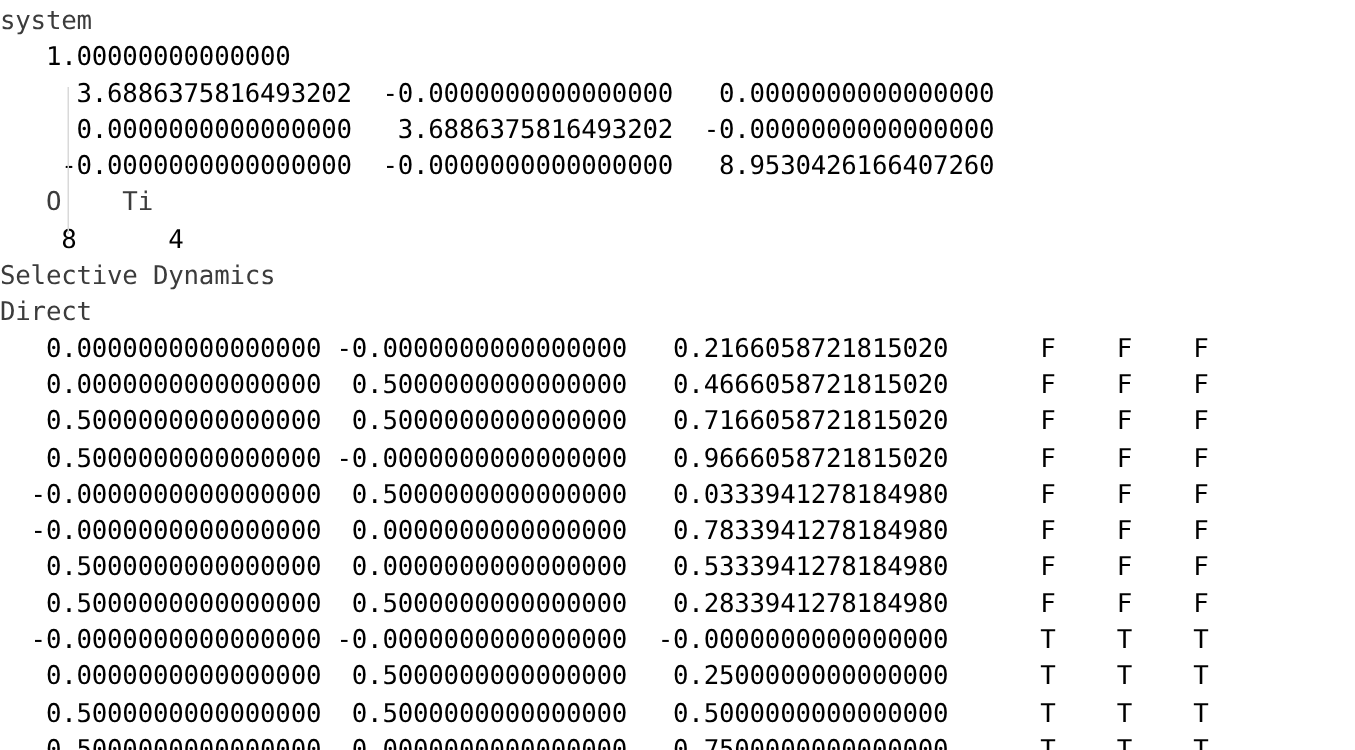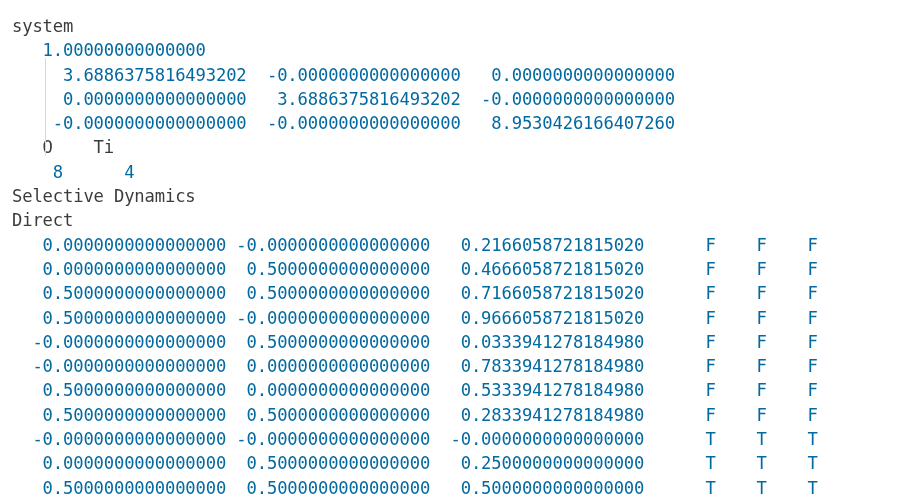--- a/index.html
+++ b/index.html
@@ -11,21 +11,21 @@
     width: 903px;
     height: 500px;
     overflow: hidden;
     font-family: "DejaVu Serif", "Liberation Serif", serif;
   }
   #poscar-view {
     position: relative;
     width: 737px;
     height: 500px;
     background: #ffffff;
-    padding: 12px;
+    padding: 0;
     box-sizing: border-box;
   }
   pre.code-block {
     margin: 0;
     padding: 2px 0 0 0;
     font-family: "DejaVu Sans Mono", "Liberation Mono", monospace;
     font-size: 17.2px;
     line-height: 24.3px;
     letter-spacing: -0.15px;
     color: #4a4a4a;
@@ -35,21 +35,21 @@
   }
   .line {
     display: block;
     height: 24.3px;
     white-space: pre;
   }
   .hdr-line {
     color: #3c3c3c;
   }
   .num-line {
-    color: #0369a1;
+    color: #000000;
   }
   
   .guide-rule {
     position: absolute;
     left: 45px;
     top: 58px;
     width: 1px;
     height: 98px;
     background: #d9d9d9;
     pointer-events: none;

